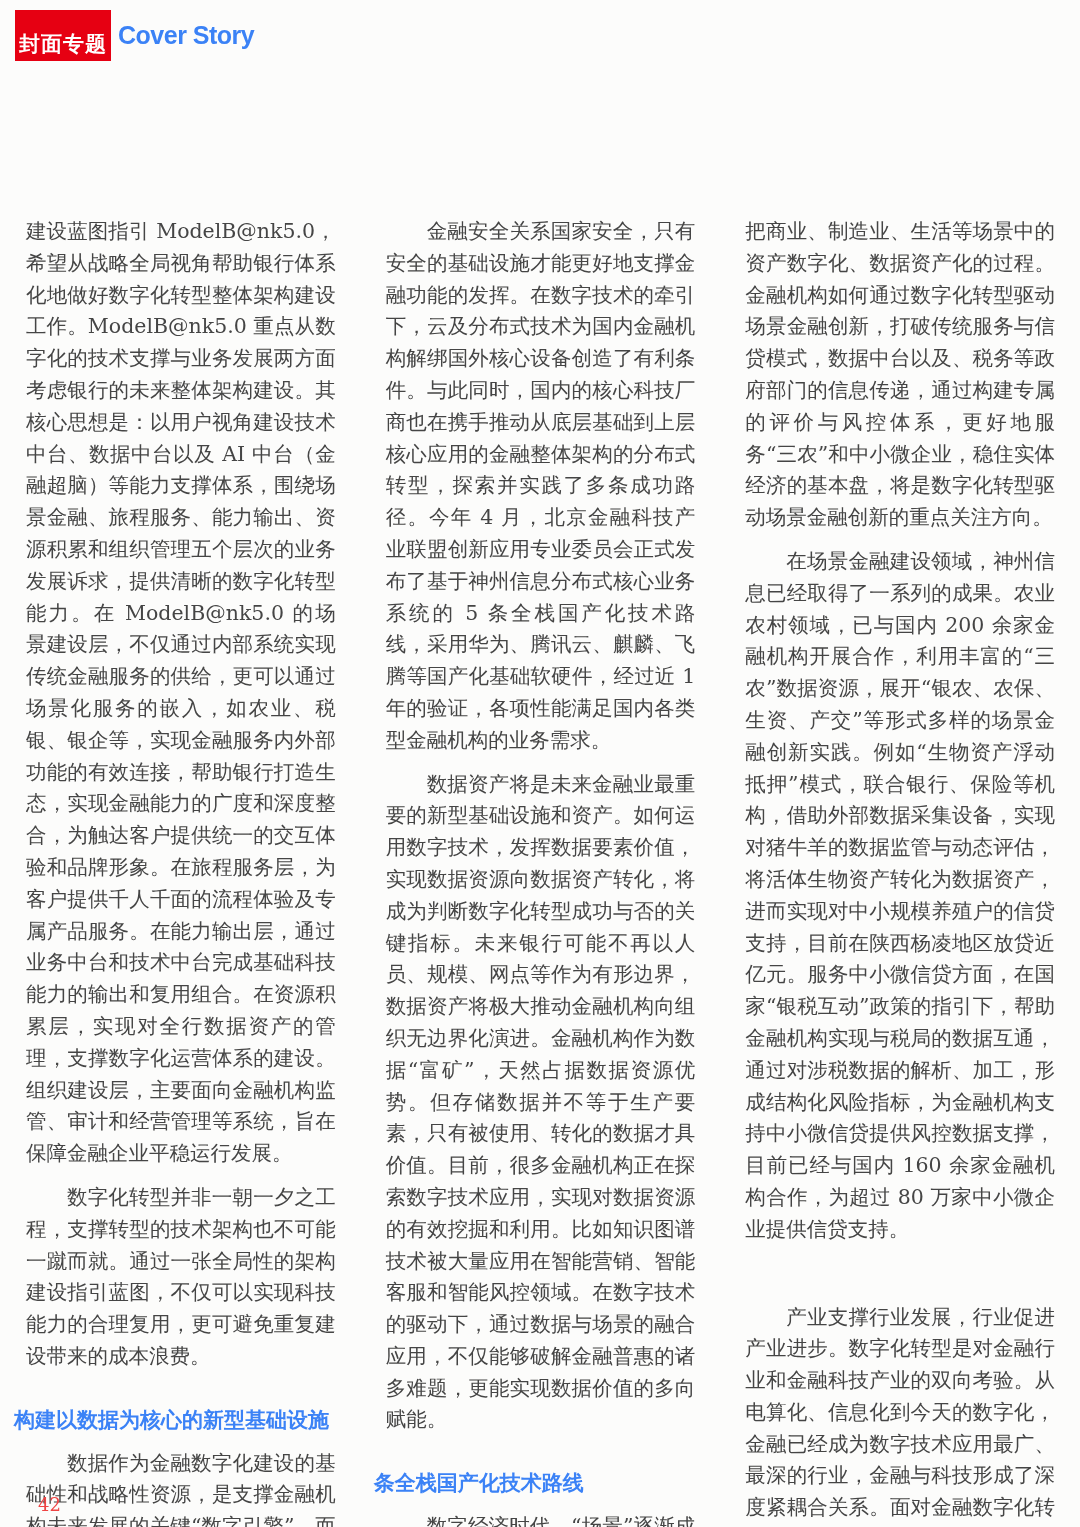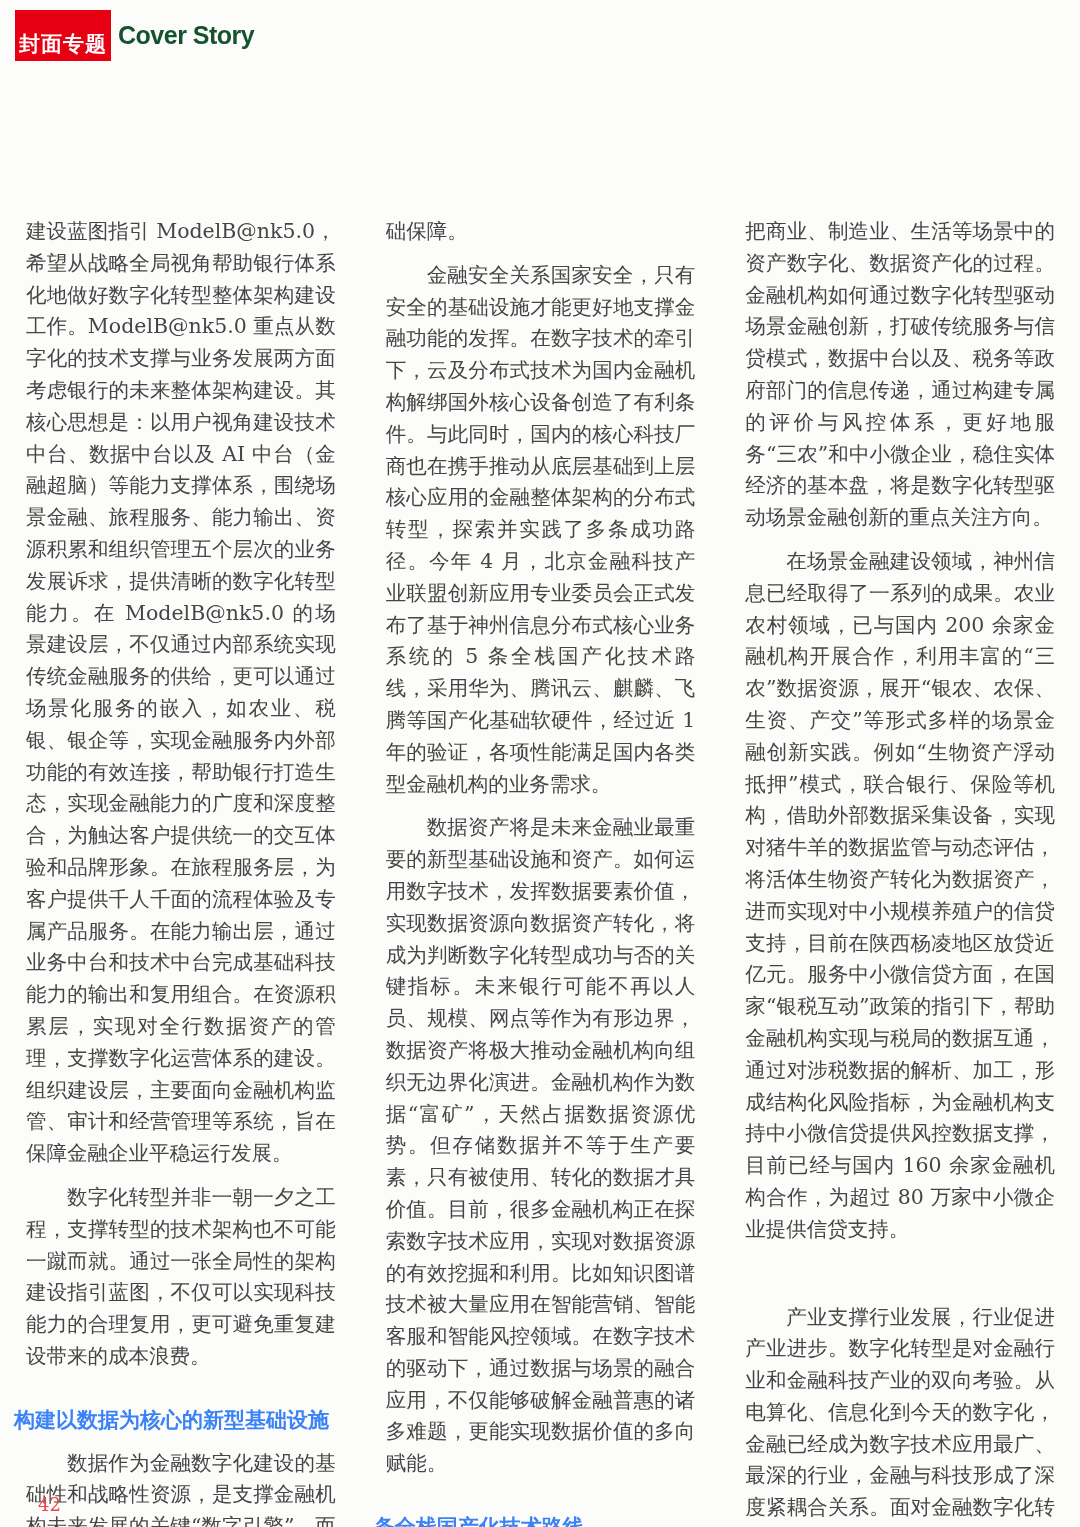--- a/index.html
+++ b/index.html
@@ -59,32 +59,31 @@
     font-size:18px;color:#ef4444;
     font-family:"DejaVu Serif","Liberation Serif",serif;
   }
 </style>
 </head>
 <body>
 
 <div class="page">
   <header class="header">
     <span class="badge" style="background: rgb(230, 0, 18);">封面专题</span>
-    <span class="header-title" style="color: #14532d;">Cover Story</span>
+    <span class="header-title" style="color: #3b82f6;">Cover Story</span>
   </header>
 
   <main class="content">
       <div class="col">
         <p class="para">建设蓝图指引 ModelB@nk5.0，希望从战略全局视角帮助银行体系化地做好数字化转型整体架构建设工作。ModelB@nk5.0 重点从数字化的技术支撑与业务发展两方面考虑银行的未来整体架构建设。其核心思想是：以用户视角建设技术中台、数据中台以及 AI 中台（金融超脑）等能力支撑体系，围绕场景金融、旅程服务、能力输出、资源积累和组织管理五个层次的业务发展诉求，提供清晰的数字化转型能力。在 ModelB@nk5.0 的场景建设层，不仅通过内部系统实现传统金融服务的供给，更可以通过场景化服务的嵌入，如农业、税银、银企等，实现金融服务内外部功能的有效连接，帮助银行打造生态，实现金融能力的广度和深度整合，为触达客户提供统一的交互体验和品牌形象。在旅程服务层，为客户提供千人千面的流程体验及专属产品服务。在能力输出层，通过业务中台和技术中台完成基础科技能力的输出和复用组合。在资源积累层，实现对全行数据资产的管理，支撑数字化运营体系的建设。组织建设层，主要面向金融机构监管、审计和经营管理等系统，旨在保障金融企业平稳运行发展。</p>
         <p class="para indent">数字化转型并非一朝一夕之工程，支撑转型的技术架构也不可能一蹴而就。通过一张全局性的架构建设指引蓝图，不仅可以实现科技能力的合理复用，更可避免重复建设带来的成本浪费。</p>
         <h2 class="heading">构建以数据为核心的新型基础设施</h2>
         <p class="para indent">数据作为金融数字化建设的基础性和战略性资源，是支撑金融机构未来发展的关键“数字引擎”。而建设金融新型基础设施的根本目的是打造一个更加安全且促进数据更为全面、深入地融入产品创新、流程优化和风险防控等关键业务环节的安全底座，金融基础设施是数字化转型的基</p>
       </div>
       <div class="col">
-        <p class="para">础保障。</p>
         <p class="para indent">金融安全关系国家安全，只有安全的基础设施才能更好地支撑金融功能的发挥。在数字技术的牵引下，云及分布式技术为国内金融机构解绑国外核心设备创造了有利条件。与此同时，国内的核心科技厂商也在携手推动从底层基础到上层核心应用的金融整体架构的分布式转型，探索并实践了多条成功路径。今年 4 月，北京金融科技产业联盟创新应用专业委员会正式发布了基于神州信息分布式核心业务系统的 5 条全栈国产化技术路线，采用华为、腾讯云、麒麟、飞腾等国产化基础软硬件，经过近 1 年的验证，各项性能满足国内各类型金融机构的业务需求。</p>
         <p class="para indent">数据资产将是未来金融业最重要的新型基础设施和资产。如何运用数字技术，发挥数据要素价值，实现数据资源向数据资产转化，将成为判断数字化转型成功与否的关键指标。未来银行可能不再以人员、规模、网点等作为有形边界，数据资产将极大推动金融机构向组织无边界化演进。金融机构作为数据“富矿”，天然占据数据资源优势。但存储数据并不等于生产要素，只有被使用、转化的数据才具价值。目前，很多金融机构正在探索数字技术应用，实现对数据资源的有效挖掘和利用。比如知识图谱技术被大量应用在智能营销、智能客服和智能风控领域。在数字技术的驱动下，通过数据与场景的融合应用，不仅能够破解金融普惠的诸多难题，更能实现数据价值的多向赋能。</p>
         <h2 class="heading">条全栈国产化技术路线</h2>
         <p class="para indent">数字经济时代，“场景”逐渐成为重构人与商业连接的重要因素。金融行业数字化发展加速了金融服务向嵌入式的“场景化”方向演进，继而衍生出场景金融的新服务模式。场景金融的本质是基于数据，</p>
       </div>
       <div class="col">
         <p class="para">把商业、制造业、生活等场景中的资产数字化、数据资产化的过程。金融机构如何通过数字化转型驱动场景金融创新，打破传统服务与信贷模式，数据中台以及、税务等政府部门的信息传递，通过构建专属的评价与风控体系，更好地服务“三农”和中小微企业，稳住实体经济的基本盘，将是数字化转型驱动场景金融创新的重点关注方向。</p>
         <p class="para indent">在场景金融建设领域，神州信息已经取得了一系列的成果。农业农村领域，已与国内 200 余家金融机构开展合作，利用丰富的“三农”数据资源，展开“银农、农保、生资、产交”等形式多样的场景金融创新实践。例如“生物资产浮动抵押”模式，联合银行、保险等机构，借助外部数据采集设备，实现对猪牛羊的数据监管与动态评估，将活体生物资产转化为数据资产，进而实现对中小规模养殖户的信贷支持，目前在陕西杨凌地区放贷近亿元。服务中小微信贷方面，在国家“银税互动”政策的指引下，帮助金融机构实现与税局的数据互通，通过对涉税数据的解析、加工，形成结构化风险指标，为金融机构支持中小微信贷提供风控数据支撑，目前已经与国内 160 余家金融机构合作，为超过 80 万家中小微企业提供信贷支持。</p>
         <div class="spacer"></div>
         <p class="para indent">产业支撑行业发展，行业促进产业进步。数字化转型是对金融行业和金融科技产业的双向考验。从电算化、信息化到今天的数字化，金融已经成为数字技术应用最广、最深的行业，金融与科技形成了深度紧耦合关系。面对金融数字化转型的更高要求，金融科技企业应抓住转型关键期，凝聚自身力量，在政府和监管部门的指导下，坚持科技向善，携手金融机构共同攻克转型难关和技术壁垒，探索数字化转型路径，助力金融更好地服务实体经济。</p>

